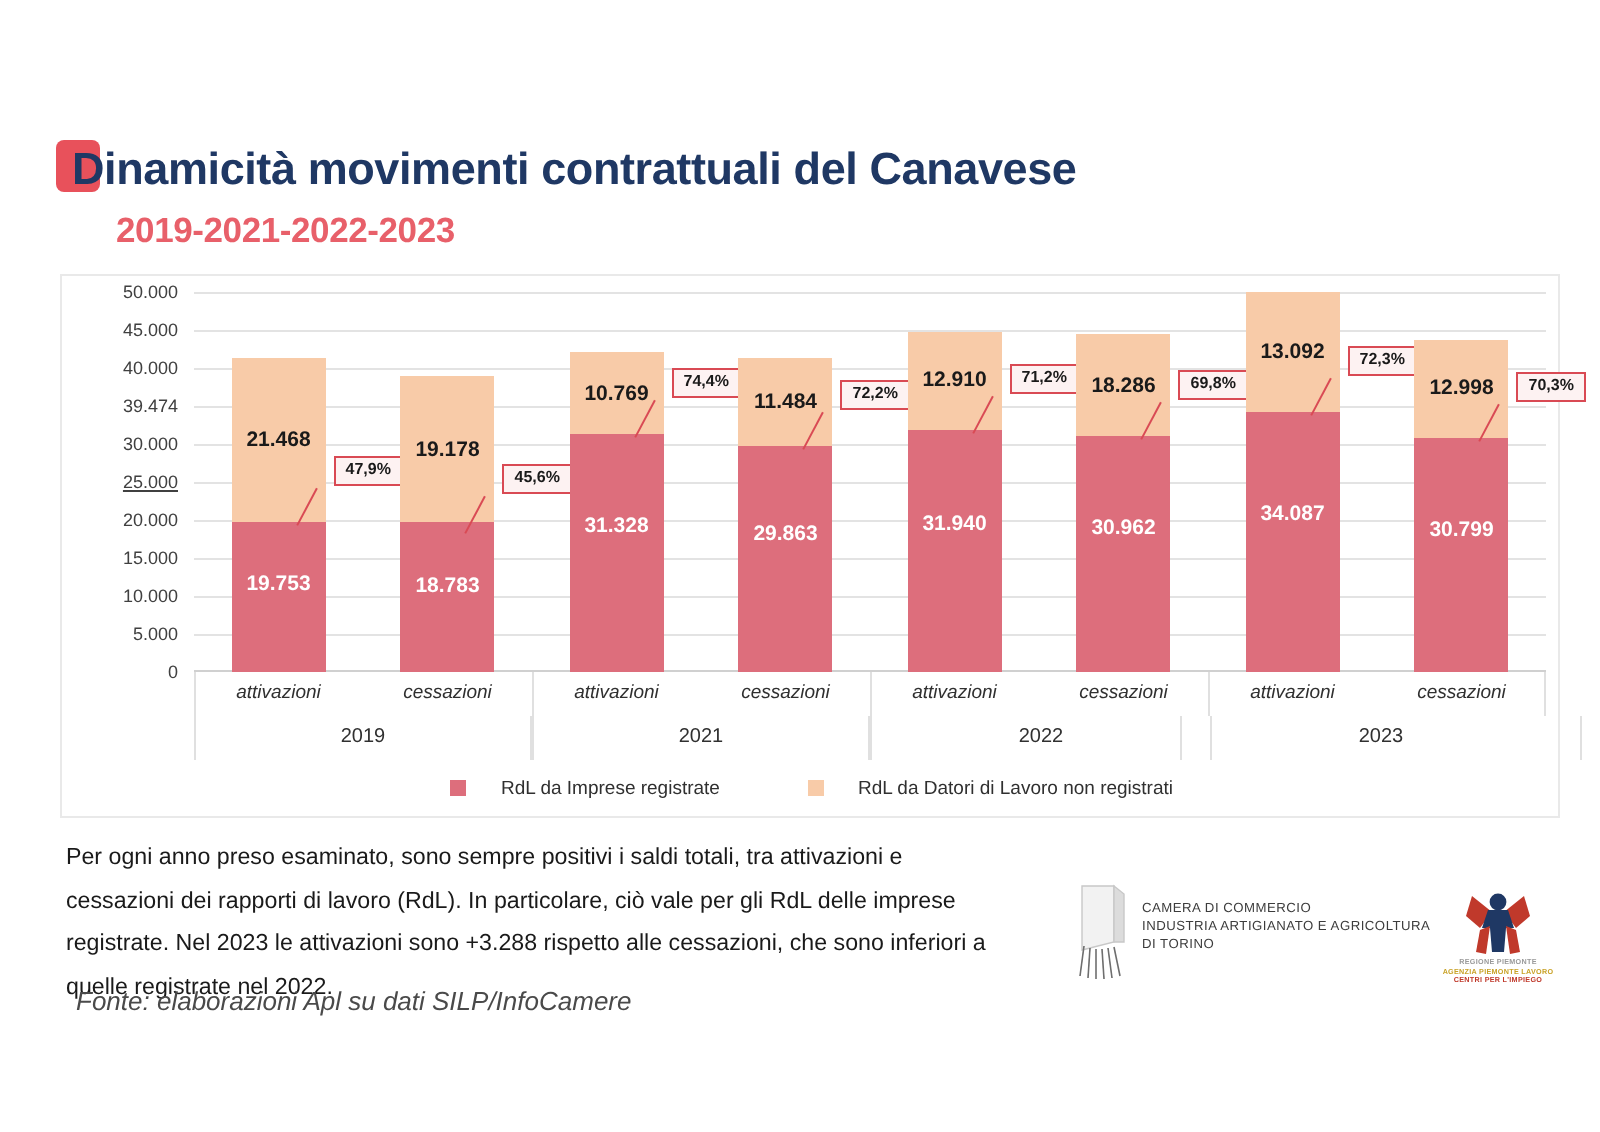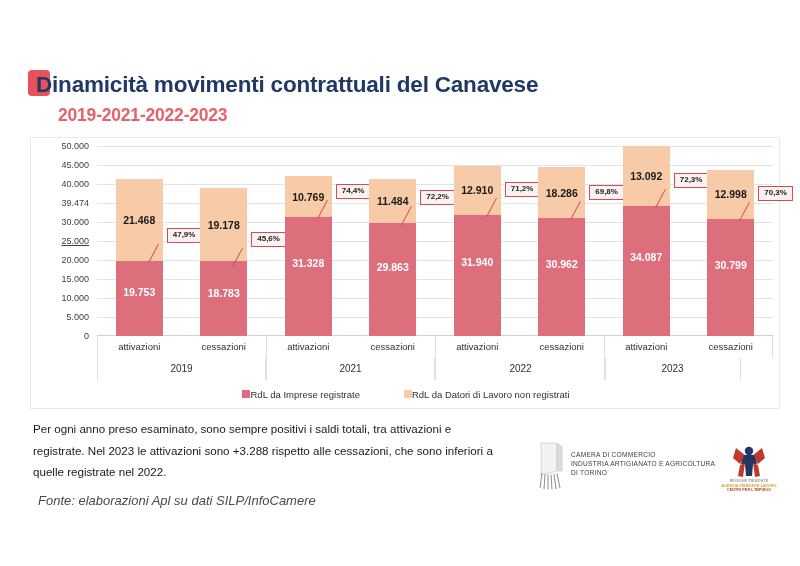--- a/index.html
+++ b/index.html
@@ -170,21 +170,21 @@
   #x-axis {
     position: absolute;
     left: 66px;
     top: 198px;
     width: 676px;
     height: 44px;
   }
   .x-sub-row {
     position: absolute;
     left: 0; top: 0;
-    width: 100%; height: 22px;
+    width: 100%; height: 22px; font-style: italic;
   }
   .x-sub-cell {
     position: absolute;
     top: 0;
     height: 22px;
     line-height: 22px;
     text-align: center;
     font-size: 9.5px;
     color: #303030;
     white-space: nowrap;
@@ -223,21 +223,21 @@
     width: 750px;
     height: 20px;
     display: flex;
     justify-content: center;
     align-items: center;
     gap: 44px;
   }
   .legend-item {
     display: flex;
     align-items: center;
-    gap: 0;
+    gap: 17px;
   }
   .legend-swatch {
     width: 8px;
     height: 8px;
     display: inline-block;
   }
   .legend-text {
     font-size: 9.5px;
     color: #303030;
     white-space: nowrap;
@@ -455,38 +455,39 @@
         <div class="x-sep" style="left: 0px;"></div>
         <div class="x-sep" style="left: 169px;"></div>
         <div class="x-sep" style="left: 338px;"></div>
         <div class="x-sep" style="left: 507px;"></div>
         <div class="x-sep" style="left: 675px;"></div>
       </div>
     <div class="x-year-row">
         <div class="x-year-cell" style="left: 0px; width: 169px;">2019</div>
         <div class="x-year-cell" style="left: 169px; width: 169px;">2021</div>
         <div class="x-year-cell" style="left: 338px; width: 171px;">2022</div>
-        <div class="x-year-cell" style="left: 507px; width: 137px;">2023</div>
+        <div class="x-year-cell" style="left: 493px; width: 201px;">2023</div>
       </div>
   </div>
 
   <div id="legend">
       <div class="legend-item">
         <span class="legend-swatch" style="background: rgb(221, 110, 124);"></span>
         <span class="legend-text">RdL da Imprese registrate</span>
       </div>
       <div class="legend-item">
         <span class="legend-swatch" style="background: rgb(248, 203, 168);"></span>
         <span class="legend-text">RdL da Datori di Lavoro non registrati</span>
       </div>
     </div>
 </div>
 
 <div id="body-copy">
     <div class="body-line">Per ogni anno preso esaminato, sono sempre positivi i saldi totali, tra attivazioni e</div>
+    <div class="body-line">cessazioni dei rapporti di lavoro (RdL). In particolare, ciò vale per gli RdL delle imprese</div>
     <div class="body-line">registrate. Nel 2023 le attivazioni sono +3.288 rispetto alle cessazioni, che sono inferiori a</div>
     <div class="body-line">quelle registrate nel 2022.</div>
   </div>
 <div id="source-line">Fonte: elaborazioni Apl su dati SILP/InfoCamere</div>
 
 <div id="logo-cciaa">
   <svg width="34" height="50" viewBox="0 0 34 50">
     <polygon points="6,2 22,2 22,30 6,34" fill="#F2F2F2" stroke="#C8C8C8" stroke-width="0.7"></polygon>
     <polygon points="22,2 27,6 27,30 22,30" fill="#DCDCDC" stroke="#C8C8C8" stroke-width="0.7"></polygon>
     <g stroke="#6E6E6E" stroke-width="0.8">

